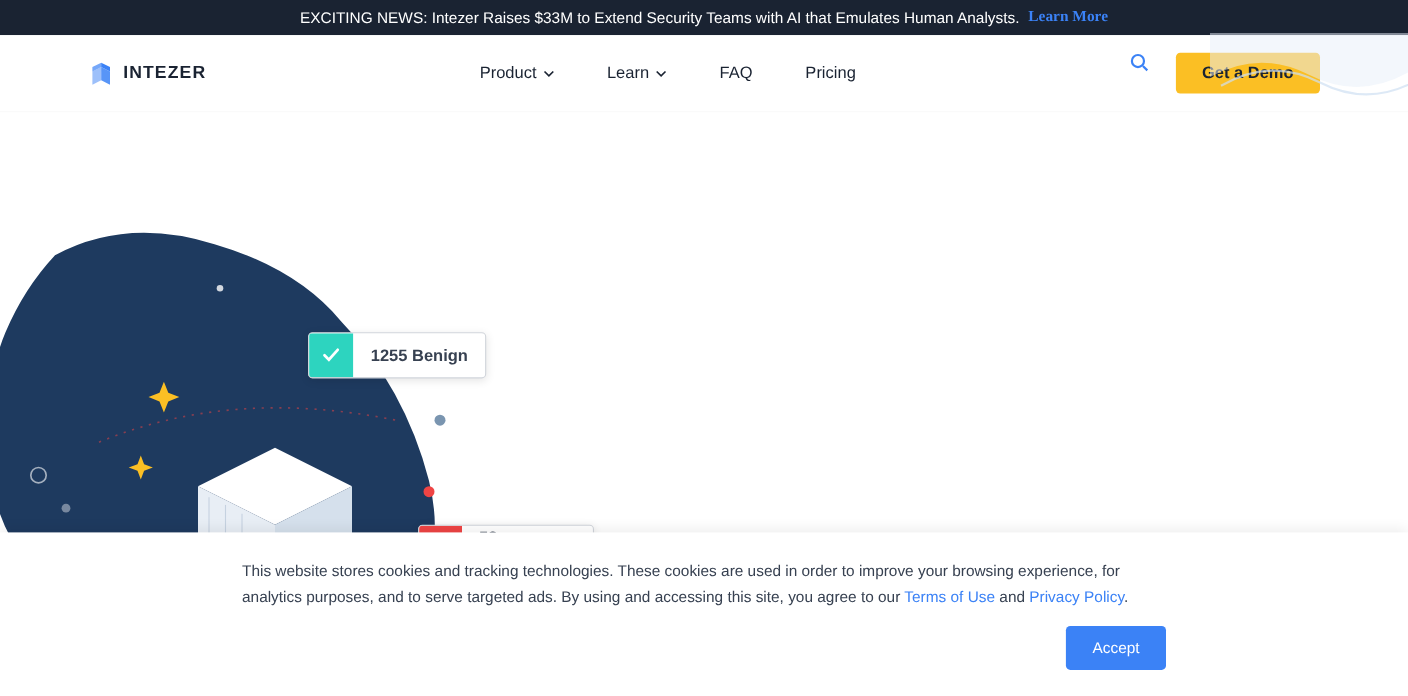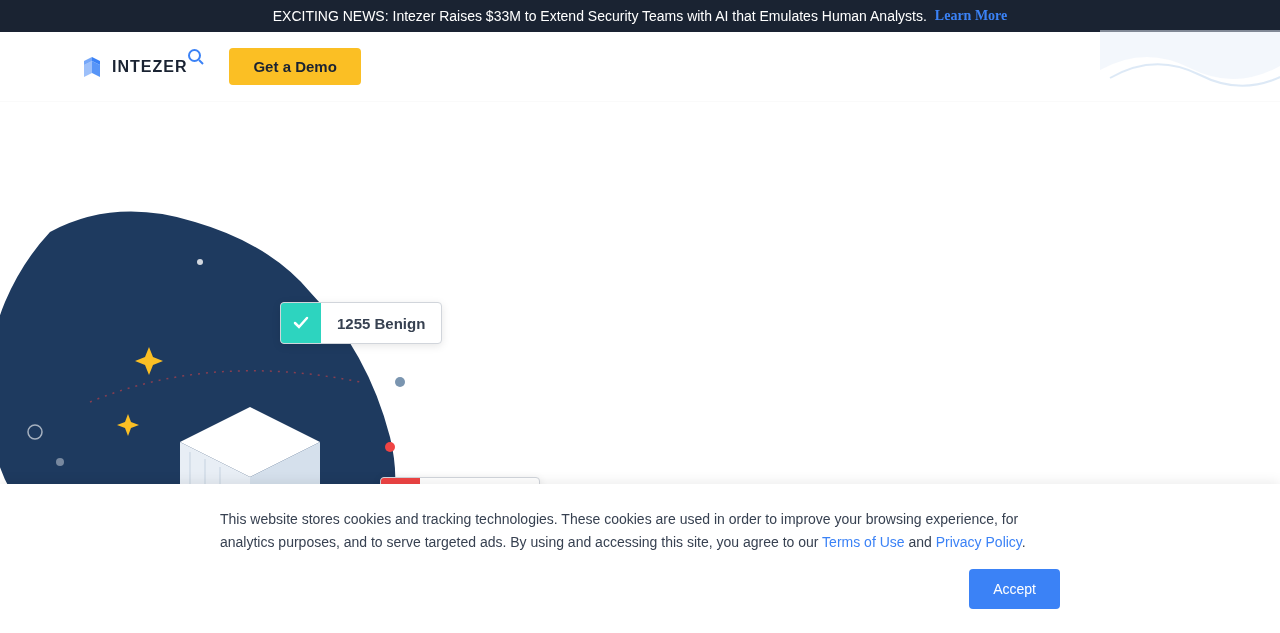--- a/index.html
+++ b/index.html
@@ -228,20 +228,40 @@
       <g fill="#3b82f6">
         <path d="M12 2 L20 6 L20 10 L12 6 Z"></path>
         <path d="M4 6 L12 2 L12 6 L4 10 Z" opacity="0.7"></path>
         <path d="M4 10 L12 6 L12 18 L4 22 Z" opacity="0.5"></path>
         <path d="M12 6 L20 10 L20 22 L12 18 Z" opacity="0.85"></path>
       </g>
     </svg>
     <span class="logo-text">INTEZER</span>
   </div>
 
+  <div class="nav-links">
+    <div class="nav-item">
+      <span>Product</span>
+      <svg class="chevron" viewBox="0 0 10 10">
+        <path d="M1 3 L5 7 L9 3" stroke="#1a2332" stroke-width="1.5" fill="none"></path>
+      </svg>
+    </div>
+    <div class="nav-item">
+      <span>Learn</span>
+      <svg class="chevron" viewBox="0 0 10 10">
+        <path d="M1 3 L5 7 L9 3" stroke="#1a2332" stroke-width="1.5" fill="none"></path>
+      </svg>
+    </div>
+    <div class="nav-item">
+      <span>FAQ</span>
+    </div>
+    <div class="nav-item">
+      <span>Pricing</span>
+    </div>
+  </div>
 
   <div class="nav-right">
     <svg class="search-icon" viewBox="0 0 18 18">
       <circle cx="7.5" cy="7.5" r="5.5" stroke="#3b82f6" stroke-width="2" fill="none"></circle>
       <line x1="12" y1="12" x2="16" y2="16" stroke="#3b82f6" stroke-width="2"></line>
     </svg>
     <button class="demo-btn">Get a Demo</button>
   </div>
 </nav>
 

